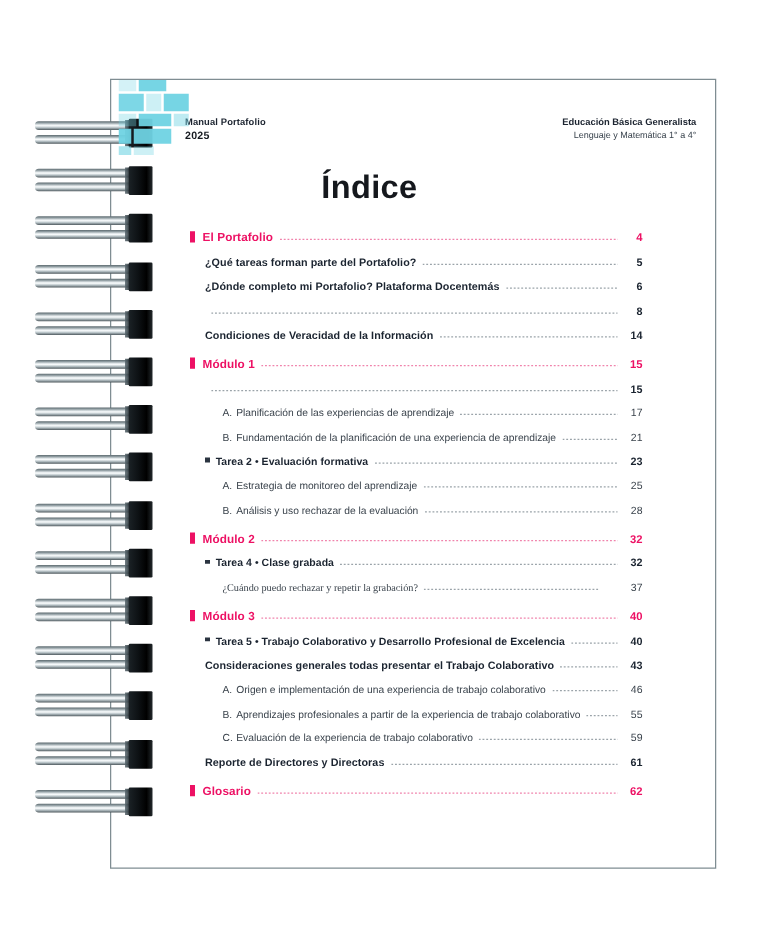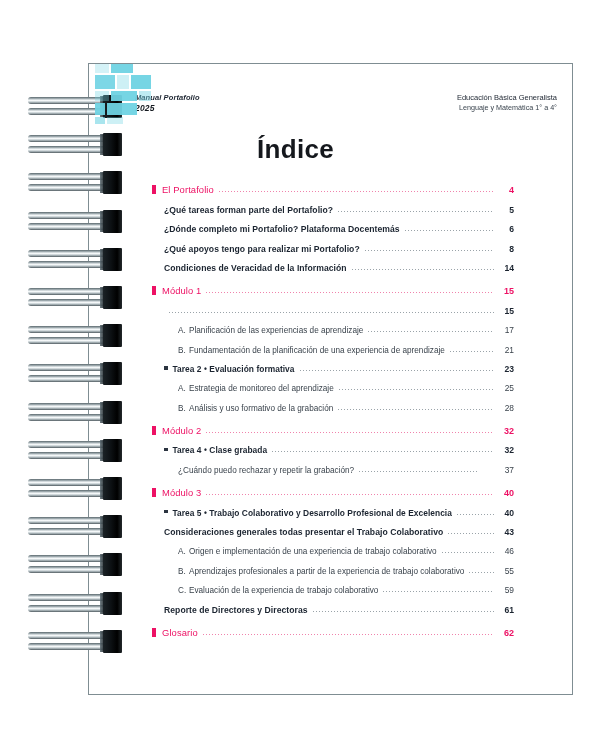--- a/index.html
+++ b/index.html
@@ -47,31 +47,30 @@
   }
 
   
   #logo{
     position:absolute;left:95px;top:64px;width:56px;height:60px;z-index:6;
   }
   #logo i{position:absolute;display:block;background:#6fd3e3;}
 
   
   #hdr-left{
-    position:absolute;left:135px;top:93px;
+    position:absolute;left:148px;top:93px;
     line-height:1.3;
-    font-style:italic;
   }
   #hdr-left .l1{font-size:7.5px;font-weight:bold;color:#1c2430;letter-spacing:.1px;}
   #hdr-left .l2{font-size:8.5px;font-weight:bold;color:#14191f;letter-spacing:.2px;}
 
   #hdr-right{
     position:absolute;right:50px;top:93px;text-align:right;line-height:1.35;
   }
-  #hdr-right .r1{font-size:7.5px;font-weight:normal;color:#1c2430;}
+  #hdr-right .r1{font-size:7.5px;font-weight:bold;color:#1c2430;}
   #hdr-right .r2{font-size:7.2px;color:#39434d;}
 
   
   #title{
     position:absolute;left:0;right:16px;top:134px;
     text-align:center;
     font-size:26px;font-weight:bold;color:#15181d;
     letter-spacing:.3px;
   }
 
@@ -98,21 +97,21 @@
     background-image:linear-gradient(to right,#9aa3a9 42%,rgba(255,255,255,0) 0%);
     background-size:3px 1px;background-repeat:repeat-x;
   }
   .lead.pink{
     background-image:linear-gradient(to right,#f083ac 42%,rgba(255,255,255,0) 0%);
     background-size:3px 1px;background-repeat:repeat-x;
   }
 
   
   .lv-mod{margin-left:0px;}
-  .lv-mod .lbl{font-size:9.4px;font-weight:normal;color:#ED1164;letter-spacing:.1px;}
+  .lv-mod .lbl{font-size:9.4px;font-weight:bold;color:#ED1164;letter-spacing:.1px;}
   .lv-mod .pg{font-size:9px;font-weight:bold;color:#ED1164;}
   .lv-mod .sq{
     width:4px;height:9px;background:#ED1164;margin-right:6px;display:inline-block;
   }
 
   
   .lv-q{margin-left:12px;}
   .lv-q .lbl{font-size:8.6px;font-weight:bold;color:#1b2430;letter-spacing:.05px;}
   .lv-q .pg{font-size:8.6px;font-weight:bold;color:#1b2430;}
 
@@ -126,21 +125,21 @@
   }
 
   
   .lv-s{margin-left:26px;}
   .lv-s .lbl{font-size:8.2px;font-weight:normal;color:#3a434c;}
   .lv-s .pg{font-size:8.4px;font-weight:normal;color:#3a434c;}
   .lv-s .letter{display:inline-block;width:11px;font-weight:normal;color:#3a434c;}
 
   
   .lv-p{margin-left:26px;}
-  .lv-p .lbl{font-size:8.2px;font-weight:normal;color:#3a434c;}
+  .lv-p .lbl{font-size:8.2px;font-weight:normal;color:#3a434c;font-family:Liberation Serif, serif;}
   .lv-p .pg{font-size:8.4px;font-weight:normal;color:#3a434c;margin-left:15px;}
 
   
   .gap-top{margin-top:4px;}
 </style>
 </head>
 <body>
 
 <div id="page-sheet"></div>
 
@@ -281,23 +280,20 @@
       <span class="pg">5</span>
     </div>
     <div class="row lv-q">
       <span class="lbl">
         <span>¿Dónde completo mi Portafolio? Plataforma Docentemás</span>
       </span>
       <span class="lead gray"></span>
       <span class="pg">6</span>
     </div>
     <div class="row lv-q">
-      <span class="lbl">
-        <span>¿Qué apoyos tengo para realizar mi Portafolio?</span>
-      </span>
       <span class="lead gray"></span>
       <span class="pg">8</span>
     </div>
     <div class="row lv-q">
       <span class="lbl">
         <span>Condiciones de Veracidad de la Información</span>
       </span>
       <span class="lead gray"></span>
       <span class="pg">14</span>
     </div>
@@ -341,21 +337,21 @@
       <span class="lbl">
         <span class="letter">A.</span>
         <span>Estrategia de monitoreo del aprendizaje</span>
       </span>
       <span class="lead gray"></span>
       <span class="pg">25</span>
     </div>
     <div class="row lv-s">
       <span class="lbl">
         <span class="letter">B.</span>
-        <span>Análisis y uso formativo de la grabación</span>
+        <span>Análisis y uso rechazar de la evaluación</span>
       </span>
       <span class="lead gray"></span>
       <span class="pg">28</span>
     </div>
     <div class="row lv-mod gap-top">
       <span class="lbl">
         <span class="sq"></span>
         <span>Módulo 2</span>
       </span>
       <span class="lead pink"></span>

